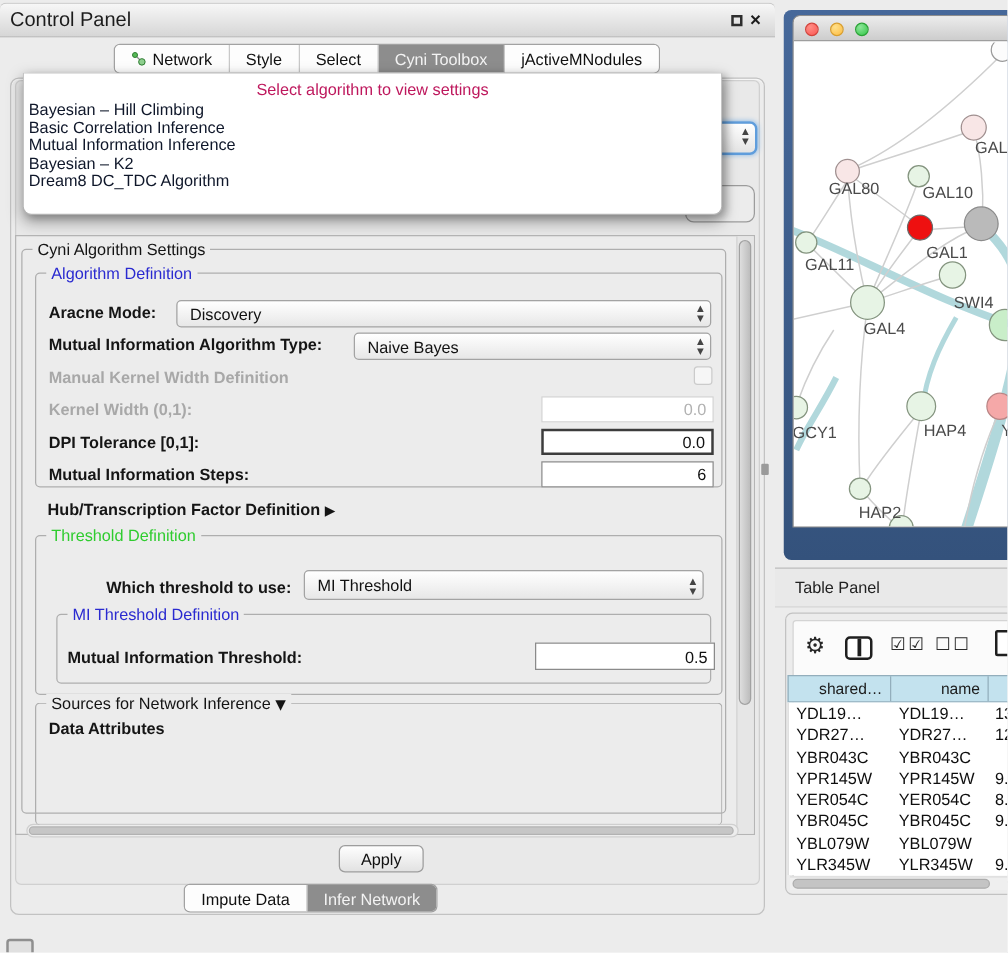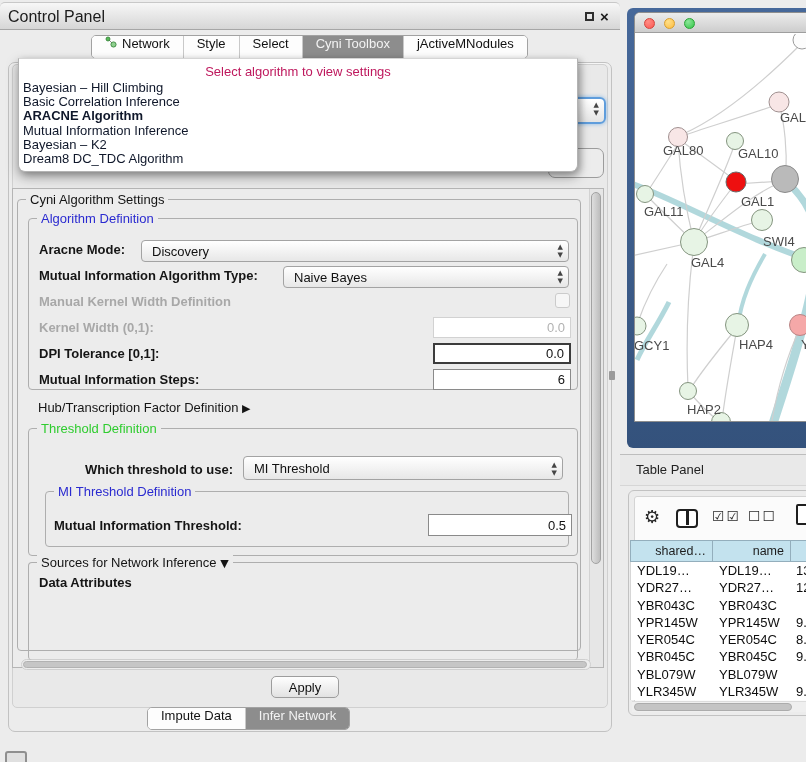--- a/index.html
+++ b/index.html
@@ -16,21 +16,21 @@
   .abs{position:absolute}
   
   .cp-titlebar{left:0;top:2px;width:620px;height:28px;background:linear-gradient(#f7f7f7,#d6d6d6);
     border-top:1px solid #c8c8c8;border-bottom:1px solid #a6a6a6;border-radius:5px 5px 0 0}
   .cp-title{left:8px;top:0;line-height:27px;font-size:16px;color:#1c1c1c}
   .btn-min{left:585px;top:9px;width:9px;height:9px;border:2px solid #2e2e2e;background:transparent}
   .btn-close{left:600px;top:3px;font-size:15px;font-weight:700;color:#1c1c1c;line-height:22px}
   
   .tabbar{left:91px;top:35px;height:24px;display:flex;border:1px solid #a2a2a2;border-radius:5px;
     background:#fdfdfd;overflow:hidden;z-index:40}
-  .tab{display:flex;align-items:flex-start;padding:0 13px;font-size:13px;color:#111;
+  .tab{display:flex;align-items:center;padding:10px 13px;font-size:13px;color:#111;
     border-right:1px solid #c9c9c9;background:#fdfdfd;white-space:nowrap}
   .tab:last-child{border-right:none}
   .tab.sel{background:var(--tab-selected);color:#f3f3f3}
   .tab .ticon{margin-right:5px;display:inline-flex}
   
   .outer-panel{left:8px;top:62px;width:604px;height:670px;border:1px solid #c2c2c2;border-radius:7px;
     background:var(--page-bg);box-shadow:inset 0 1px 0 #f6f6f6}
   .inner-panel{left:12px;top:64px;width:596px;height:644px;background:#e9e9e9;border:1px solid #d0d0d0;border-radius:5px}
   
   .frag-combo{left:560px;top:97px;width:46px;height:27px;border:2px solid #5f9ddc;border-radius:6px;
@@ -149,21 +149,20 @@
         <span>▲</span>
         <span>▼</span>
       </span>
   </div>
   <div class="abs frag-grp"></div>
 
   <div class="abs dropdown">
     <div class="dd-prompt">Select algorithm to view settings</div>
     <div class="dd-item">Bayesian – Hill Climbing</div>
     <div class="dd-item">Basic Correlation Inference</div>
-    <div class="dd-item bold">ARACNE Algorithm</div>
     <div class="dd-item">Mutual Information Inference</div>
     <div class="dd-item">Bayesian – K2</div>
     <div class="dd-item">Dream8 DC_TDC Algorithm</div>
   </div>
 
   <div class="abs settings">
     <div class="vtrack">
         <div class="vthumb"></div>
       </div>
     <div class="hsb">
@@ -194,21 +193,21 @@
         <span class="lbl dis" style="left:10px;top:75px">Manual Kernel Width Definition</span>
         <span class="chk" style="left:526px;top:74px"></span>
         <span class="lbl dis" style="left:10px;top:101px">Kernel Width (0,1):</span>
         <div class="tin dis" style="left:404px;top:98px;width:138px;height:21px">0.0</div>
         <span class="lbl" style="left:10px;top:127px">DPI Tolerance [0,1]:</span>
         <div class="tin strong" style="left:404px;top:124px;width:138px;height:21px">0.0</div>
         <span class="lbl" style="left:10px;top:153px">Mutual Information Steps:</span>
         <div class="tin" style="left:404px;top:150px;width:138px;height:21px">6</div>
       </div>
 
-      <span class="lbl" style="left:20px;top:200px;font-weight:400">
+      <span class="lbl" style="left:20px;top:200px;font-weight:700">
         <span>Hub/Transcription Factor Definition</span>
         <span class="tri"> ▶</span>
       </span>
 
       <div class="grp" style="left:10px;top:228px;width:550px;height:128px">
         <span class="legend green">Threshold Definition</span>
         <span class="lbl" style="left:56px;top:33px">Which threshold to use:</span>
         <div class="combo" style="left:214px;top:27px;width:320px;height:24px">
           <span>MI Threshold</span>
           <span class="stp" style="top:4px">

